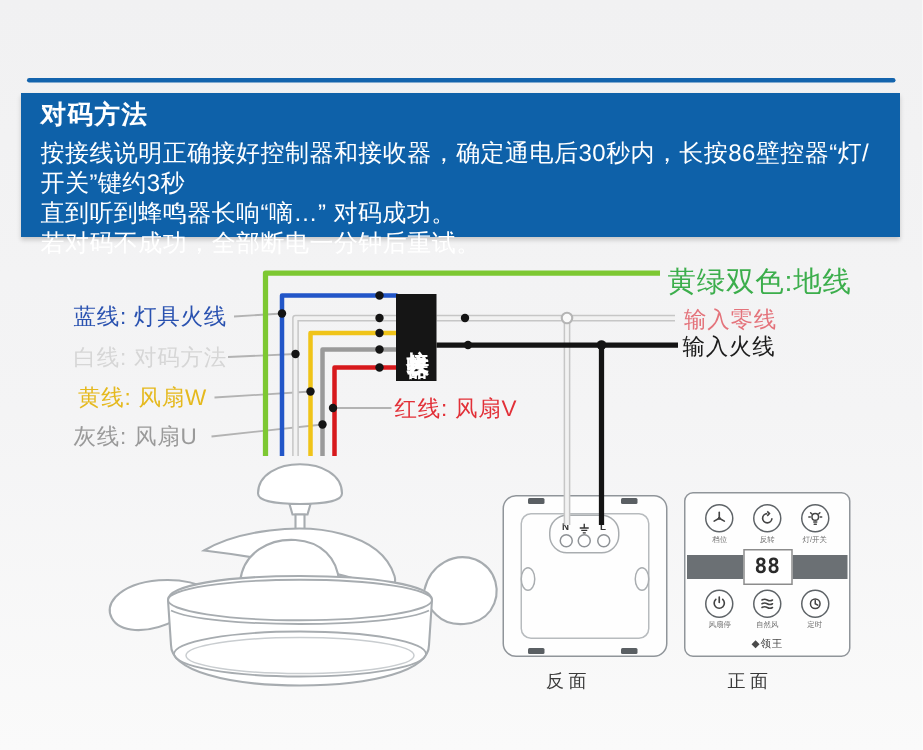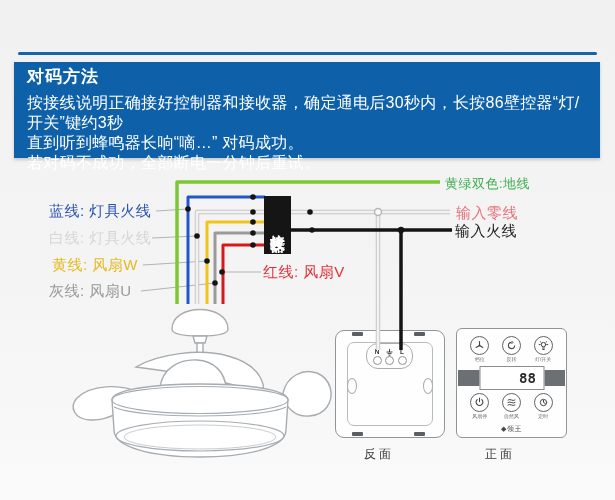--- a/index.html
+++ b/index.html
@@ -18,21 +18,21 @@
   
   .info-box{
     position:absolute;left:14px;top:62px;width:586px;height:96px;box-sizing:border-box;
     background:#0e61a9;color:#ffffff;padding:3px 14px 0 13px;
     box-shadow:0 2px 3px rgba(0,0,0,.18);
   }
   .info-box h2{margin:0 0 5px 0;font-size:17px;font-weight:bold;letter-spacing:1px;}
   .info-box p{margin:0;font-size:16px;line-height:20px;letter-spacing:.3px;}
   
   .wlabel{position:absolute;font-size:15px;white-space:nowrap;z-index:6;letter-spacing:.5px;}
-  .lab-ground {left:445px;top:175px;color:#3cae4c;font-size:13px;}
+  .lab-ground {left:445px;top:175px;color:#3cae4c;font-size:19px;}
   .lab-neutral{left:456px;top:204px;color:#e4737b;font-family:Liberation Serif, serif;}
   .lab-live   {left:455px;top:222px;color:#1c1c1c;font-family:Liberation Serif, serif;}
   .lab-blue   {left:49px; top:202px;color:#2a52b0;}
   .lab-white  {left:49px; top:229px;color:#d6d6d6;}
   .lab-yellow {left:52px; top:256px;color:#e5b91e;}
   .lab-gray   {left:49px; top:282px;color:#9a9a9a;}
   .lab-red    {left:263px;top:263px;color:#e23038;}
   
   .receiver{
     position:absolute;left:264px;top:196px;width:27px;height:58px;background:#151515;z-index:5;
@@ -67,21 +67,21 @@
   .fbtn{display:flex;flex-direction:column;align-items:center;}
   .fbtn .circ{
     width:19px;height:19px;border:1.3px solid #5f6468;border-radius:50%;box-sizing:border-box;
     display:flex;align-items:center;justify-content:center;background:#fff;
   }
   .fbtn .blab{font-size:5px;color:#707070;margin-top:1px;white-space:nowrap;transform-origin:center;}
   .fp-band{position:absolute;left:1px;right:1px;top:41px;height:16px;background:#6b7074;}
   .fp-display{
     position:absolute;left:50%;top:37px;transform:translateX(-50%);width:31px;height:22px;
     background:#fff;border:1px solid #8c8c8c;display:flex;align-items:center;justify-content:center;
-    font-family:"DejaVu Sans Mono","Liberation Mono",monospace;font-weight:bold;font-size:14px;color:#2a2a2a;padding-left:32px;
+    font-family:"DejaVu Sans Mono","Liberation Mono",monospace;font-weight:bold;font-size:14px;color:#2a2a2a;
   }
   .fp-logo{position:absolute;left:0;right:0;bottom:3px;text-align:center;font-size:7px;color:#4a4a4a;letter-spacing:.5px;}
   
   .caption{position:absolute;font-size:12px;color:#3a3a3a;letter-spacing:3px;z-index:3;}
   .cap-back{left:364px;top:446px;} .cap-front{left:485px;top:446px;}
 </style>
 </head>
 <body>
 
 <div class="stage">
@@ -267,21 +267,21 @@
       <circle cx="378" cy="212" r="3.5" fill="#fafafa" stroke="#b5b5b5" stroke-width="1.4"></circle>
     </g>
   </svg>
 
   <div class="receiver">接收器</div>
 
   <div class="wlabel lab-ground">黄绿双色:地线</div>
   <div class="wlabel lab-neutral">输入零线</div>
   <div class="wlabel lab-live">输入火线</div>
   <div class="wlabel lab-blue">蓝线: 灯具火线</div>
-  <div class="wlabel lab-white">白线: 灯具火线</div>
+  <div class="wlabel lab-white">白线: 对码方法</div>
   <div class="wlabel lab-yellow">黄线: 风扇W</div>
   <div class="wlabel lab-gray">灰线: 风扇U</div>
   <div class="wlabel lab-red">红线: 风扇V</div>
 
   <div class="caption cap-back">反面</div>
   <div class="caption cap-front">正面</div>
 
 </div>
 
 </body></html>

